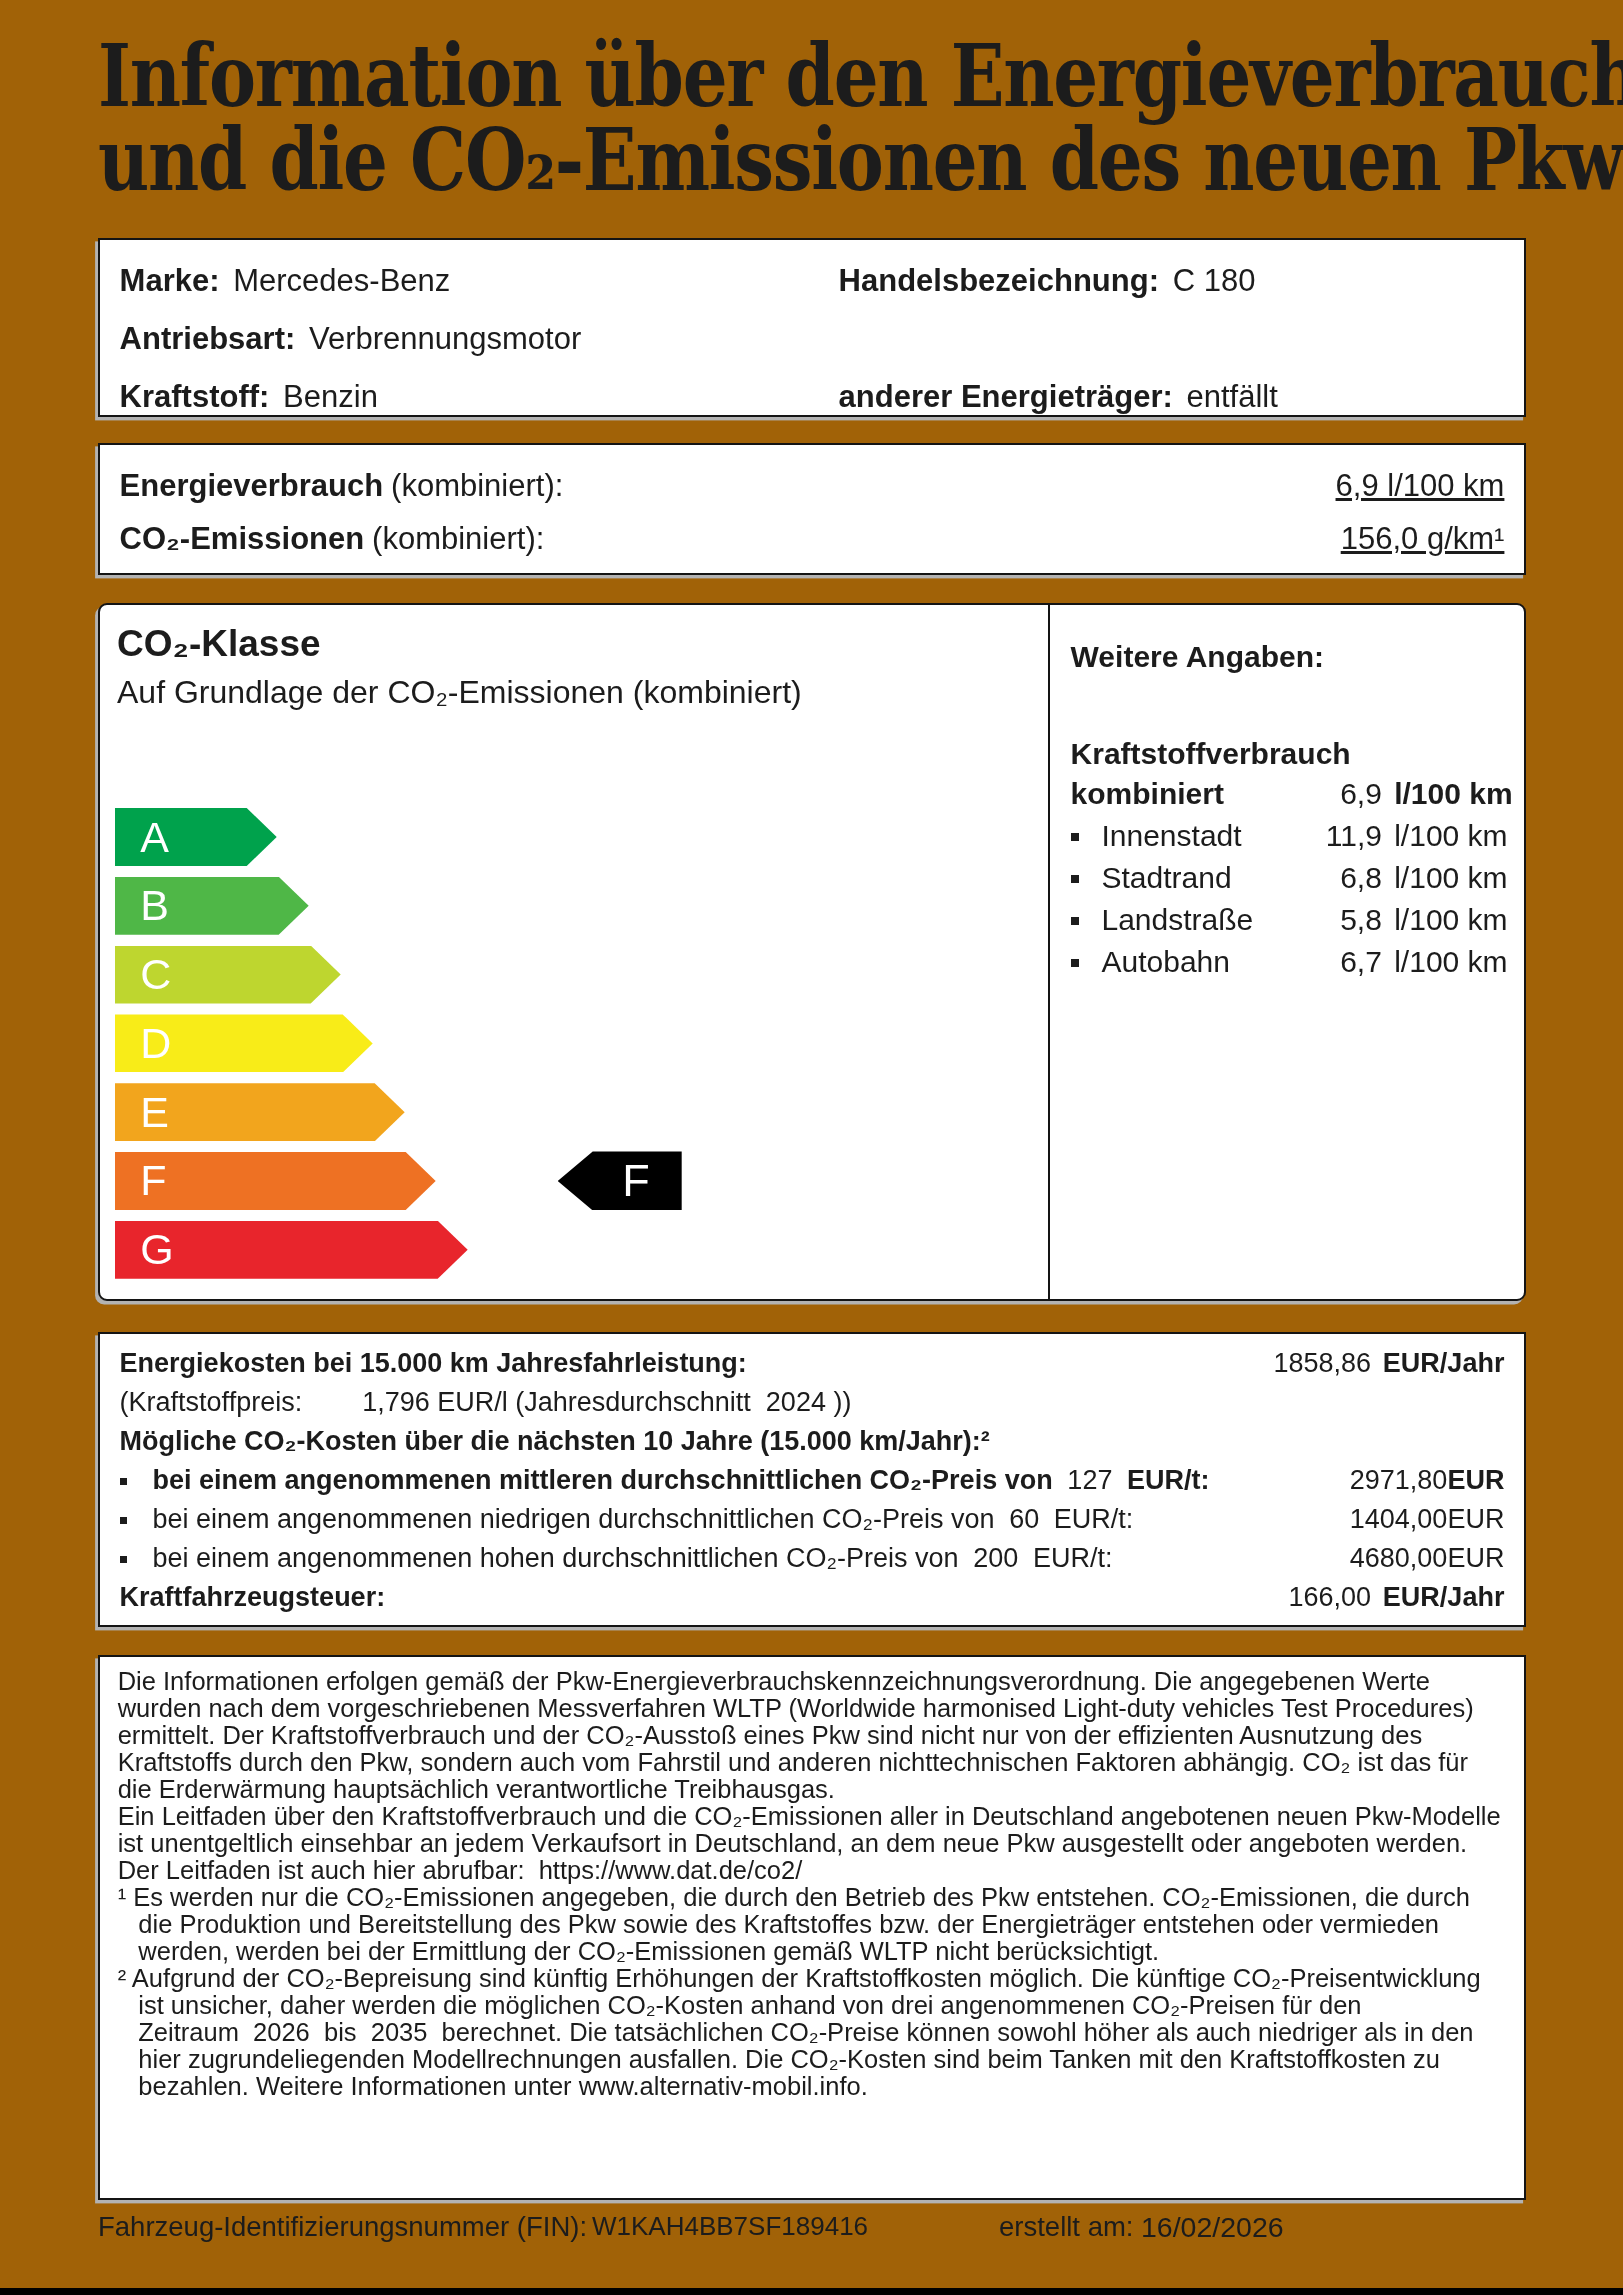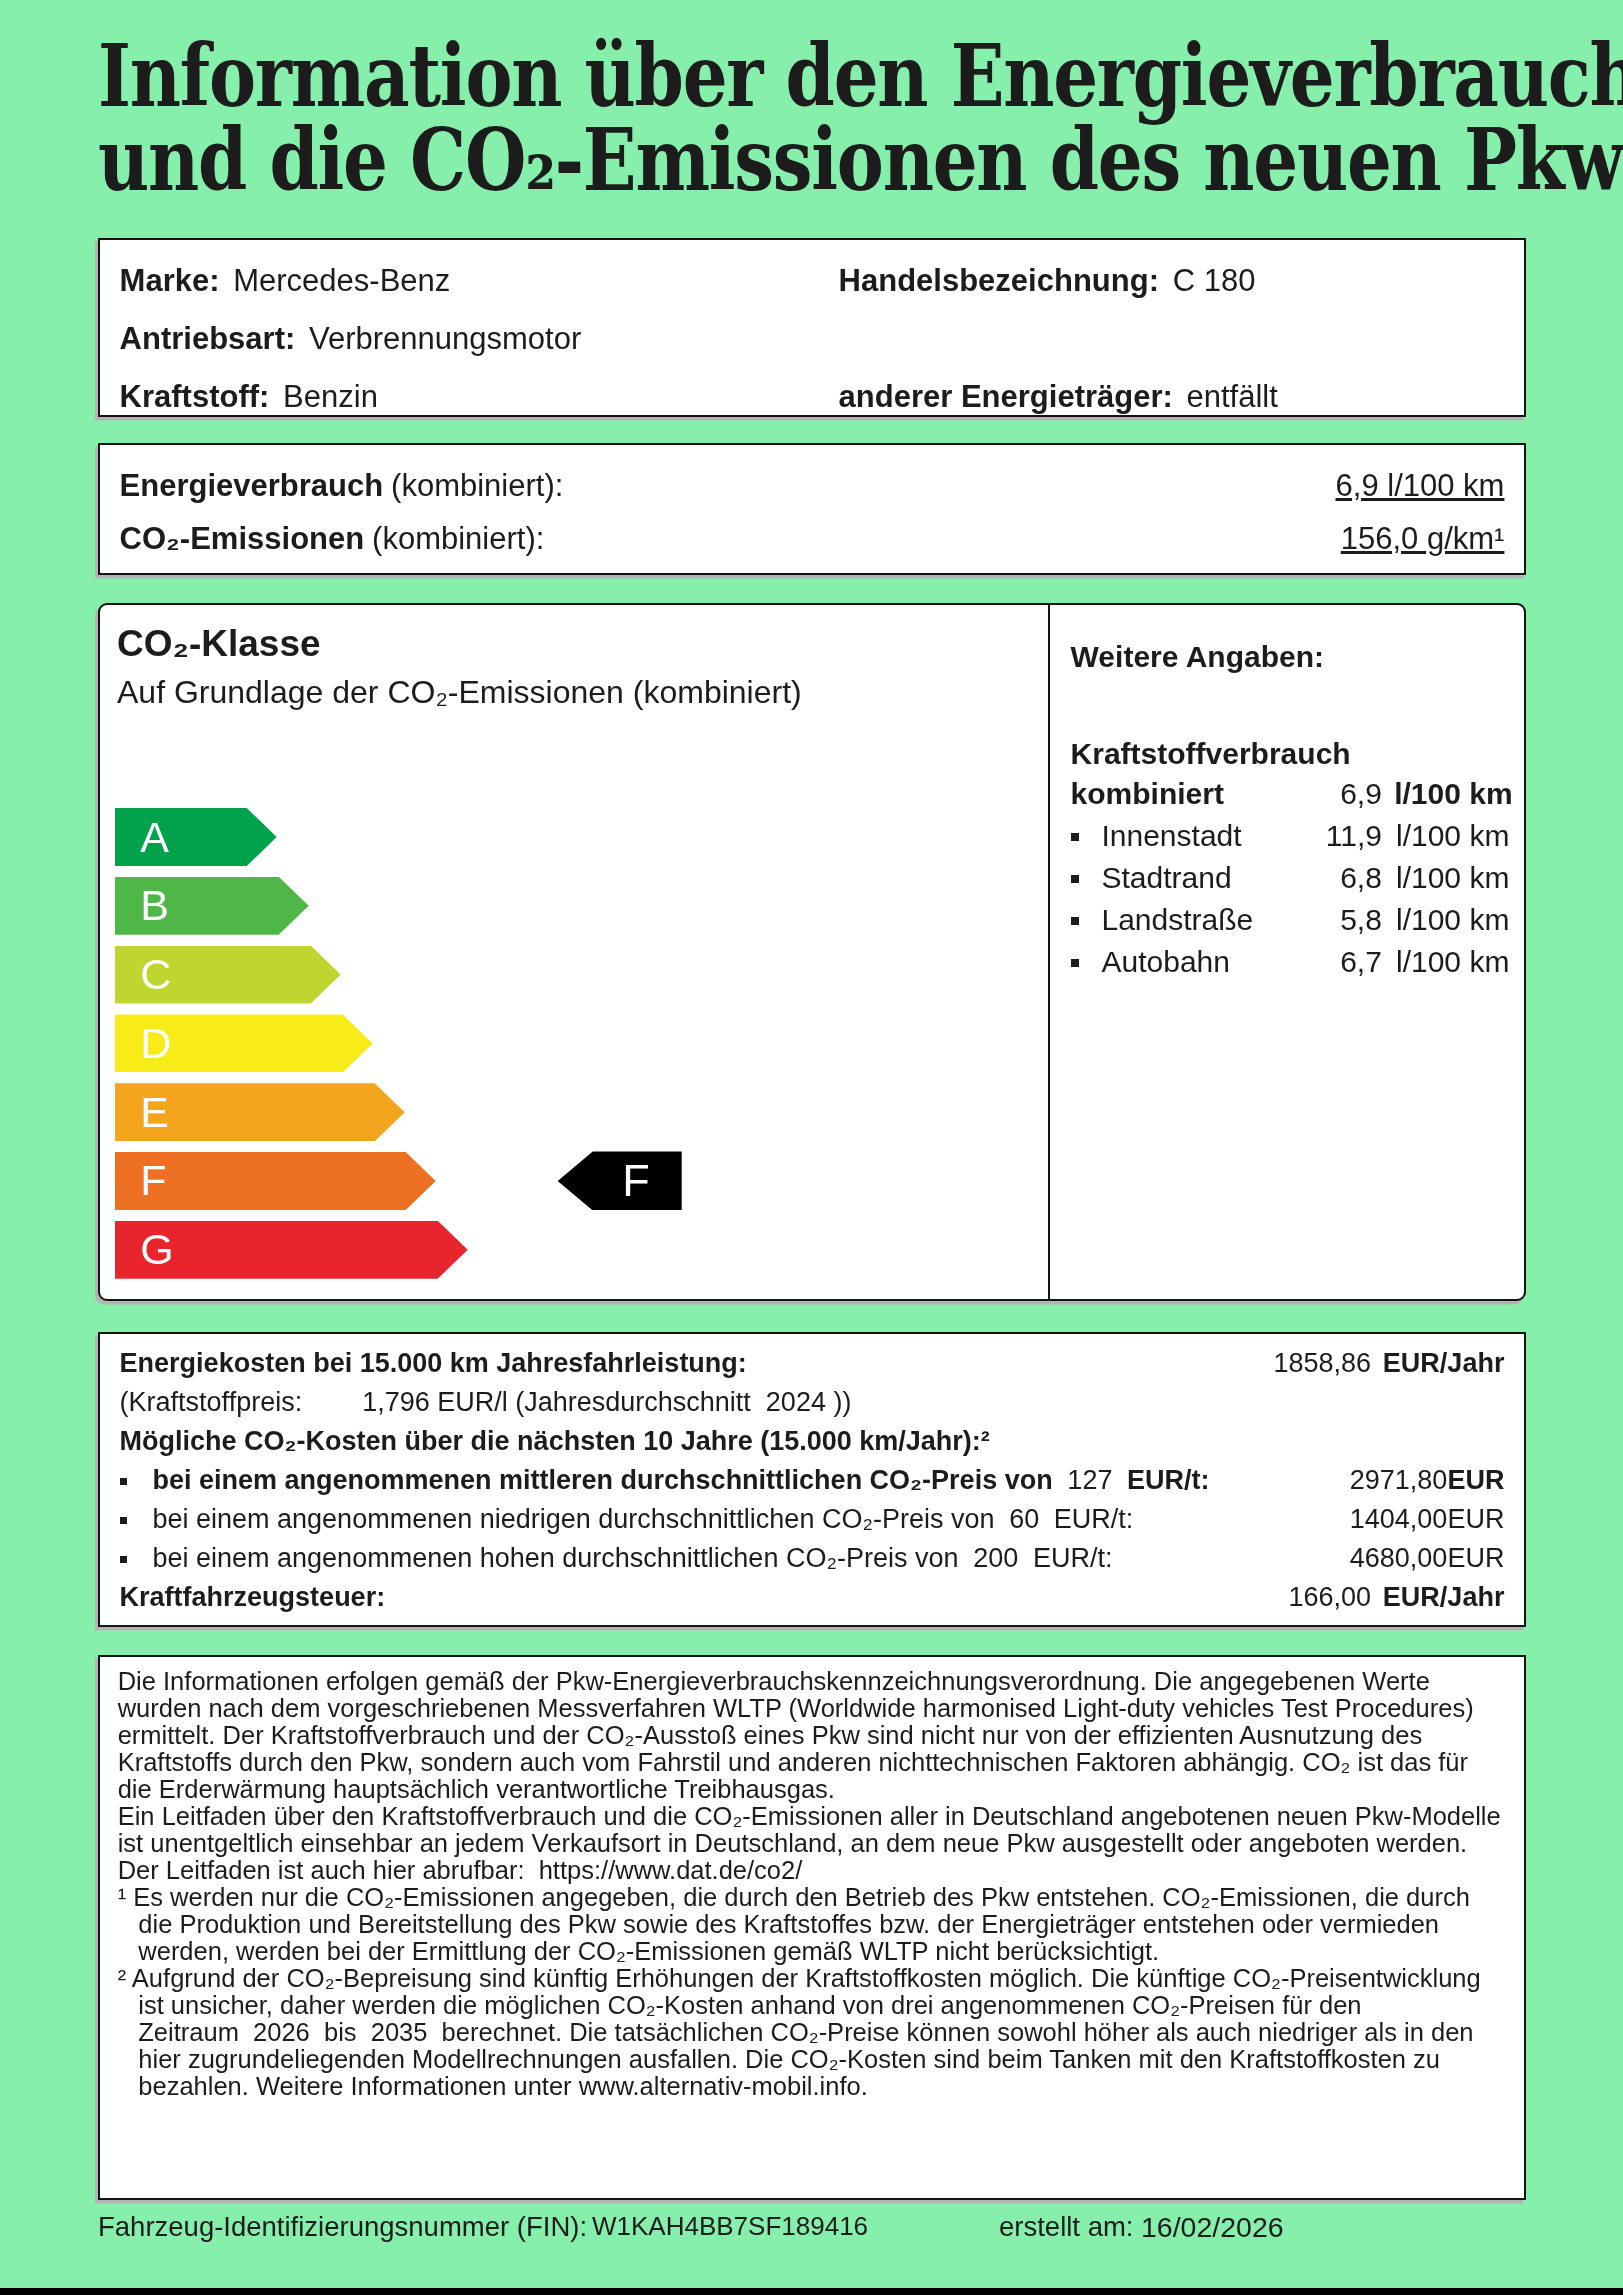--- a/index.html
+++ b/index.html
@@ -2,21 +2,21 @@
 <html style="font-size:7.9px"><head>
 <meta charset="utf-8">
 <style>
   html,body{margin:0;padding:0;background:#ffffff;}
   body{
     width:1623px;height:2295px;position:relative;
     font-family:"Liberation Sans","DejaVu Sans",sans-serif;
     color:#1c1c1c;
     -webkit-font-smoothing:antialiased;
   }
-  .page{position:absolute;inset:0;background:#86efac;overflow:hidden;}
+  .page{position:absolute;inset:0;background:#a16207;overflow:hidden;}
 
   
   .title{position:absolute;left:98px;top:34px;}
   .title .tl{
     display:block;white-space:nowrap;
     font-family:"DejaVu Serif","Liberation Serif",serif;
     font-weight:700;font-size:86px;line-height:84px;letter-spacing:-1.5px;
     transform:scaleX(0.82);transform-origin:left center;
   }
 
@@ -65,21 +65,21 @@
     color:#ffffff;font-size:45px;font-weight:400;
     display:flex;align-items:center;justify-content:flex-end;
     padding-right:32px;box-sizing:border-box;
   }
   .pane-right{flex:1;box-sizing:border-box;padding:15.7px 12.8px 0 20.6px;font-size:30px;}
   .pane-right .ph{font-weight:700;line-height:39px;margin-top:16px;}
   .pane-right .kv-label{font-weight:700;line-height:39px;margin-top:58px;}
   .prow{display:flex;align-items:baseline;line-height:42px;white-space:nowrap;}
   .prow .lbl{flex:1;}
   .prow .num{width:74px;text-align:right;}
-  .prow .unit{width:117px;text-align:center;padding-left:12.3px;box-sizing:content-box;}
+  .prow .unit{width:117px;text-align:left;padding-left:12.3px;box-sizing:content-box;}
   .list-row .lbl{padding-left:22.6px;}
   .sq{
     display:inline-block;width:8.3px;height:8.3px;background:#1c1c1c;
     flex:0 0 auto;align-self:center;margin-top:2.9px;
   }
 
   
   #box-costs{top:1332px;height:295px;padding:9.8px 19.6px;font-size:27px;}
   .cost-row{display:flex;align-items:flex-start;line-height:39px;white-space:nowrap;}
   .cost-row .flex-sp{flex:1;}

